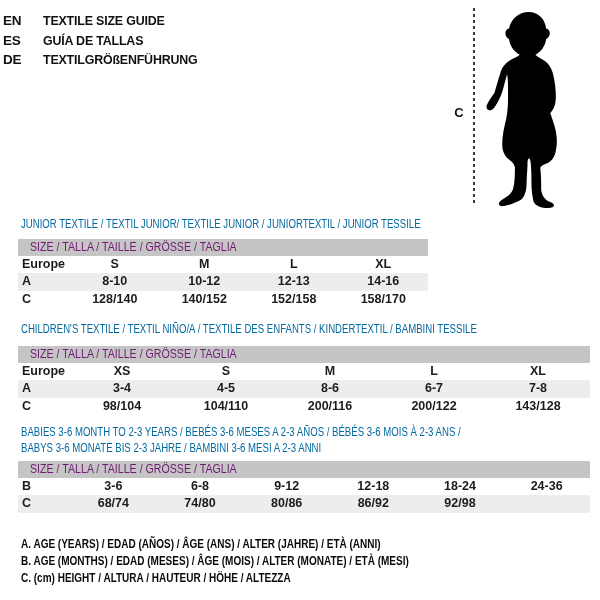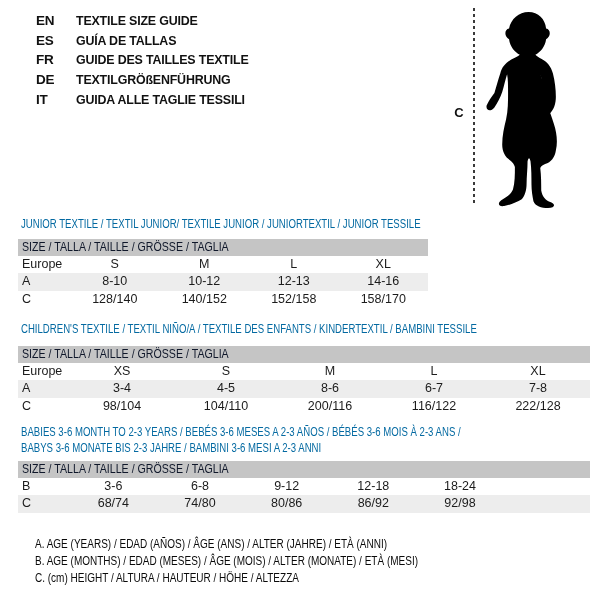--- a/index.html
+++ b/index.html
@@ -6,76 +6,68 @@
   .page {
     position:relative; width:600px; height:600px; background:#ffffff;
     font-family:"Liberation Sans", sans-serif; color:#1c1c1c; overflow:hidden;
   }
   
   .cx80 { display:inline-block; transform:scaleX(0.80); transform-origin:0 50%; white-space:nowrap; }
   .cx85 { display:inline-block; transform:scaleX(0.85); transform-origin:0 50%; white-space:nowrap; }
   .cx92 { display:inline-block; transform:scaleX(0.92); transform-origin:0 50%; white-space:nowrap; }
 
   
-  .lang-list { position:absolute; left:36px; top:11px; }
+  .lang-list { position:absolute; left:3px; top:11px; }
   .lang-row { display:grid; grid-template-columns:40px auto; height:19.7px; line-height:19.7px;
               font-size:13.5px; font-weight:bold; color:#111; letter-spacing:-0.2px; }
 
   
   .dash-line { position:absolute; left:473px; top:8px; width:2px; height:198px;
                background:repeating-linear-gradient(to bottom,#3a3a3a 0 3px,transparent 3px 6px); }
   .c-marker { position:absolute; left:450px; top:105px; width:18px; text-align:center;
               font-size:13px; font-weight:bold; color:#111; }
   .baby { position:absolute; left:483px; top:9px; width:95px; height:199px; }
 
   
   .sec-title { position:absolute; left:21px; font-size:12px; font-weight:normal; color:#0369a1;
                line-height:16.4px; white-space:nowrap; }
 
   
   .size-table { position:absolute; left:18px; }
-  .band { height:17px; line-height:17px; background:#c5c5c5; color:#0f172a;
-          font-size:12.5px; padding-left:4px; overflow:hidden; white-space:nowrap; }
-  .trow { display:grid; height:17.4px; line-height:17.4px; font-size:12.5px; }
+  .band { height:17px; line-height:17px; background:#c5c5c5; color:#701a75;
+          font-size:12.5px; padding-left:12px; overflow:hidden; white-space:nowrap; }
+  .trow { display:grid; height:17.4px; line-height:17.4px; font-size:12.5px;font-weight:bold; }
   .t4 .trow { grid-template-columns:52px repeat(4,1fr); }
   .t5 .trow { grid-template-columns:52px repeat(5,1fr); }
   .t6 .trow { grid-template-columns:52px repeat(6,1fr); }
   .trow.alt { background:#ededed; }
   .tlabel { padding-left:4px; text-align:left; color:#1c1c1c; }
   .tcell { text-align:center; color:#1c1c1c; }
 
   
   .legend { position:absolute; left:21px; top:536px; }
-  .legend-line { height:17.2px; line-height:17.2px; font-size:12.5px; font-weight:normal; color:#0a0a0a; white-space:nowrap;margin-left:14px; }
+  .legend-line { height:17.2px; line-height:17.2px; font-size:12.5px; font-weight:bold; color:#0a0a0a; white-space:nowrap; }
 </style>
 </head>
 <body>
 
 <div class="page">
 
   <div class="lang-list">
     <div class="lang-row">
       <span>EN</span>
       <span><span class="cx92">TEXTILE SIZE GUIDE</span></span>
     </div>
     <div class="lang-row">
       <span>ES</span>
       <span><span class="cx92">GUÍA DE TALLAS</span></span>
     </div>
     <div class="lang-row">
-      <span>FR</span>
-      <span><span class="cx92">GUIDE DES TAILLES TEXTILE</span></span>
-    </div>
-    <div class="lang-row">
       <span>DE</span>
       <span><span class="cx92">TEXTILGRÖßENFÜHRUNG</span></span>
-    </div>
-    <div class="lang-row">
-      <span>IT</span>
-      <span><span class="cx92">GUIDA ALLE TAGLIE TESSILI</span></span>
     </div>
   </div>
 
   <div class="dash-line"></div>
   <div class="c-marker">C</div>
   <svg class="baby" viewBox="0 0 94 204" aria-hidden="true">
     <path fill="#000000" d="M45,3
       C55,3 62,10 63,20 C68,21 68,28 63,31 C62,39 57,44 52,47
       C54,49 56,50 58,51 C64,54 68,59 70,66 C72,74 73,82 73,90
       C73,97 71,103 67,107 C62,111 56,110 57,103 C58,97 59,91 60,85
@@ -140,38 +132,39 @@
       <div class="tcell">4-5</div>
       <div class="tcell">8-6</div>
       <div class="tcell">6-7</div>
       <div class="tcell">7-8</div>
     </div>
     <div class="trow">
       <div class="tlabel">C</div>
       <div class="tcell">98/104</div>
       <div class="tcell">104/110</div>
       <div class="tcell">200/116</div>
-      <div class="tcell">116/122</div>
-      <div class="tcell">222/128</div>
+      <div class="tcell">200/122</div>
+      <div class="tcell">143/128</div>
     </div>
   </div>
 
   <div class="sec-title" style="top:424px;">
     <span class="cx80">BABIES 3-6 MONTH TO 2-3 YEARS / BEBÉS 3-6 MESES A 2-3 AÑOS / BÉBÉS 3-6 MOIS À 2-3 ANS /</span><br>
     <span class="cx80">BABYS 3-6 MONATE BIS 2-3 JAHRE / BAMBINI 3-6 MESI A 2-3 ANNI</span>
   </div>
   <div class="size-table t6" style="top:461px; width:572px;">
     <div class="band"><span class="cx85">SIZE / TALLA / TAILLE / GRÖSSE / TAGLIA</span></div>
     <div class="trow">
       <div class="tlabel">B</div>
       <div class="tcell">3-6</div>
       <div class="tcell">6-8</div>
       <div class="tcell">9-12</div>
       <div class="tcell">12-18</div>
       <div class="tcell">18-24</div>
+      <div class="tcell">24-36</div>
     </div>
     <div class="trow alt">
       <div class="tlabel">C</div>
       <div class="tcell">68/74</div>
       <div class="tcell">74/80</div>
       <div class="tcell">80/86</div>
       <div class="tcell">86/92</div>
       <div class="tcell">92/98</div>
     </div>
   </div>

